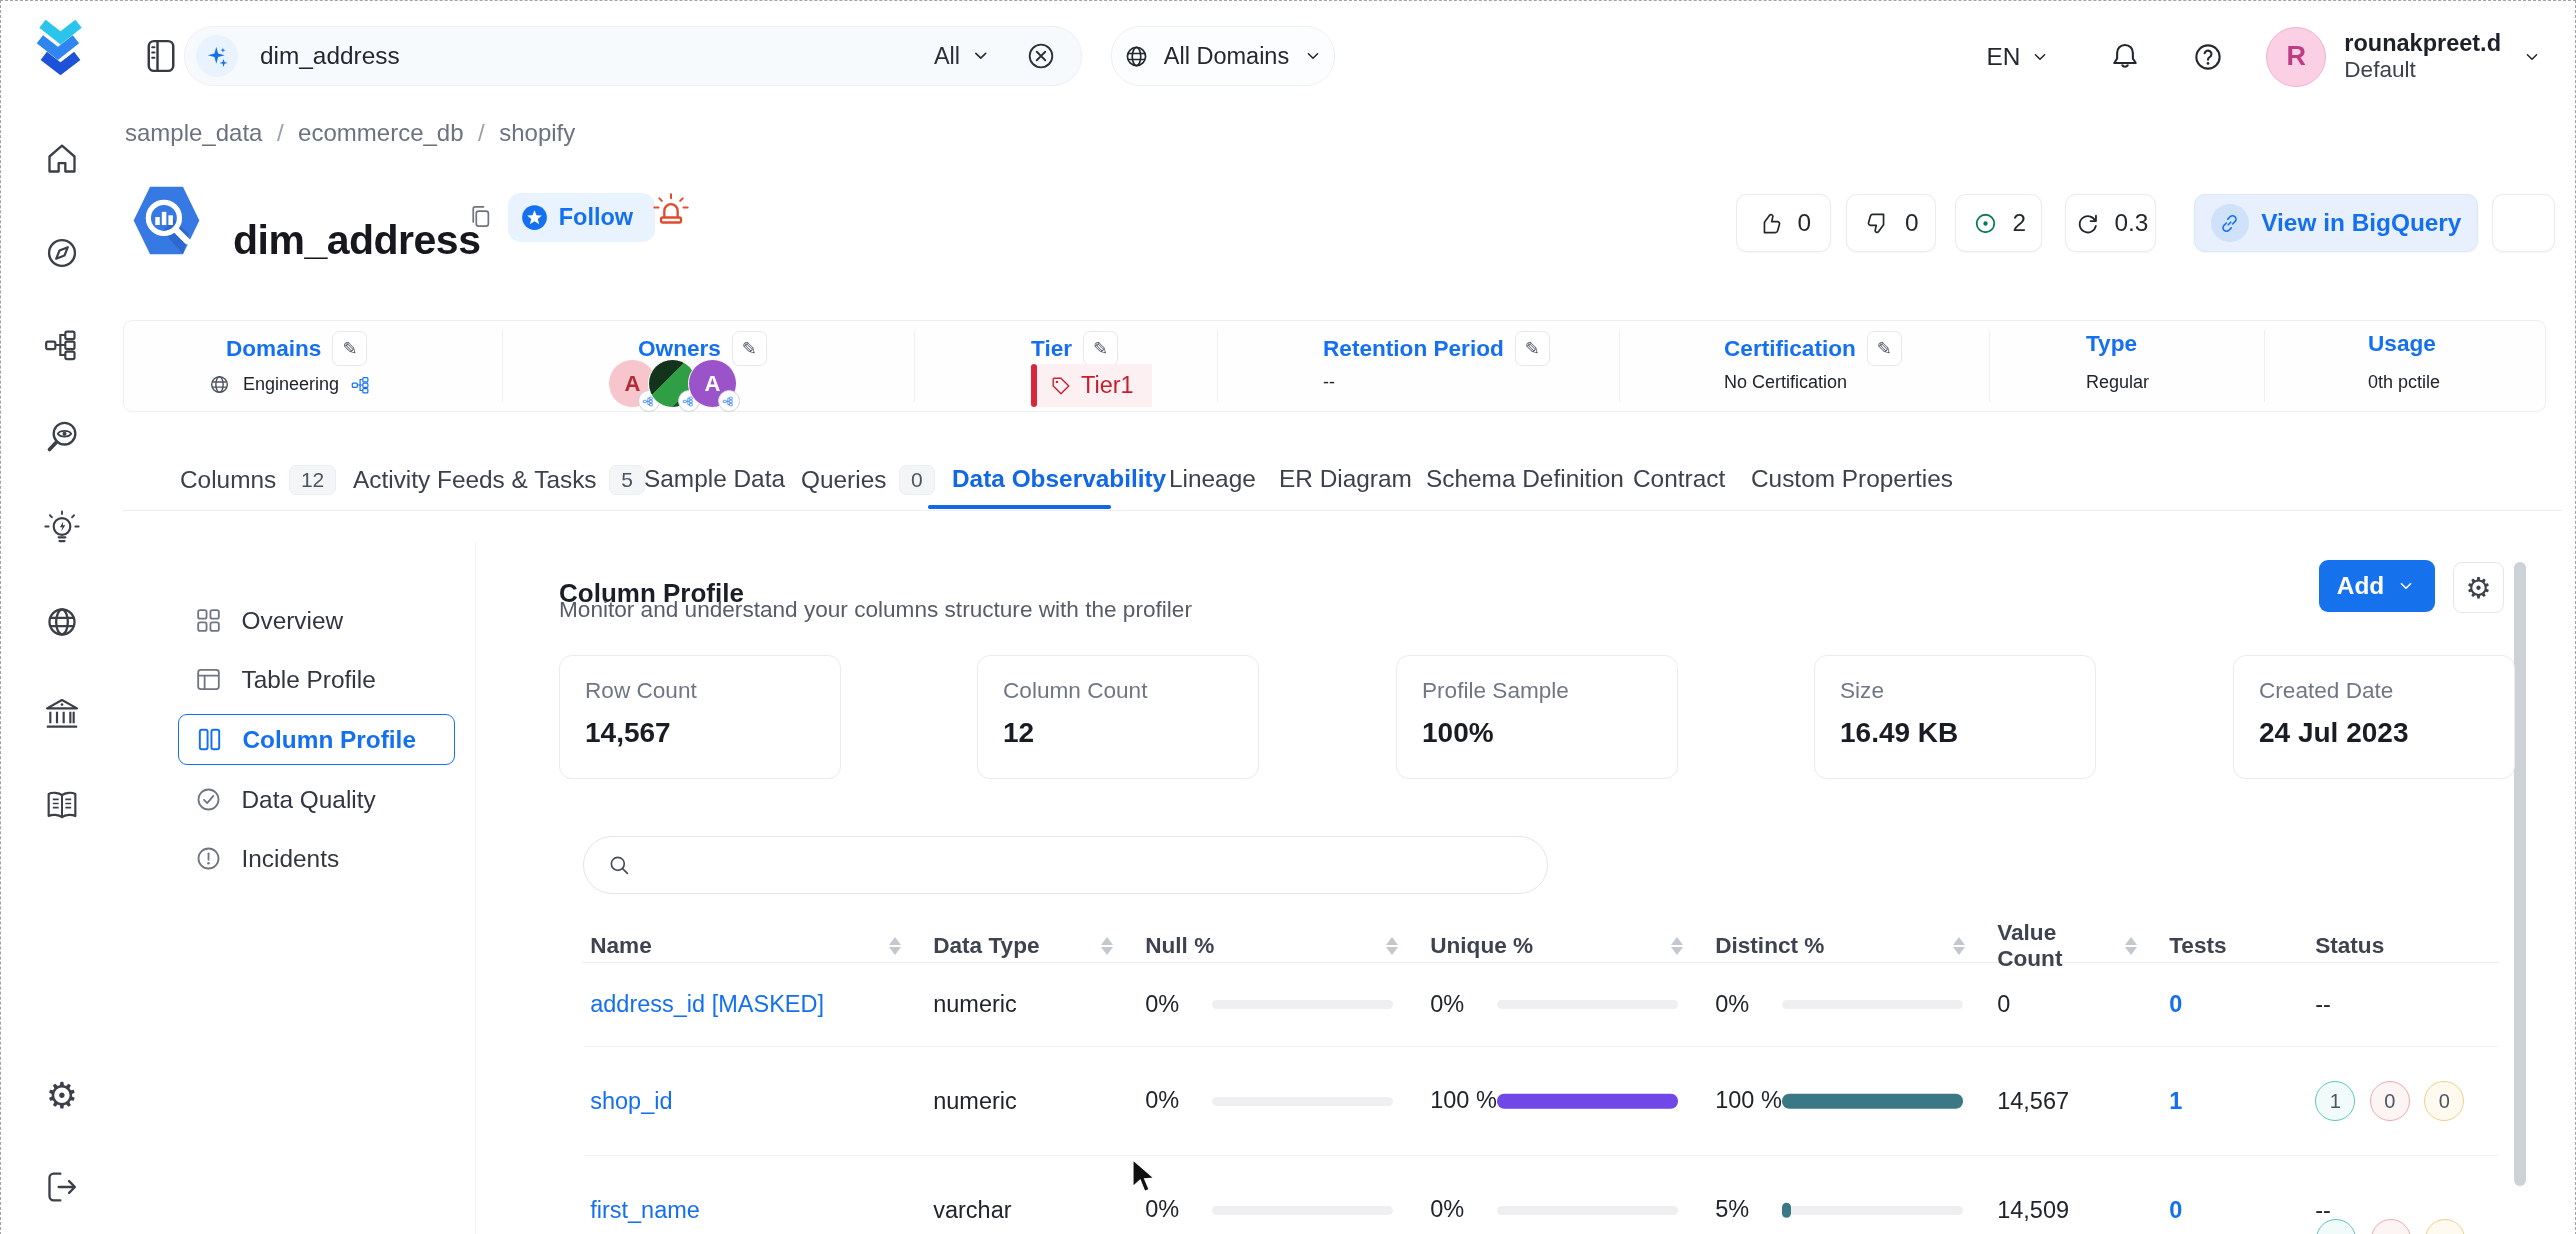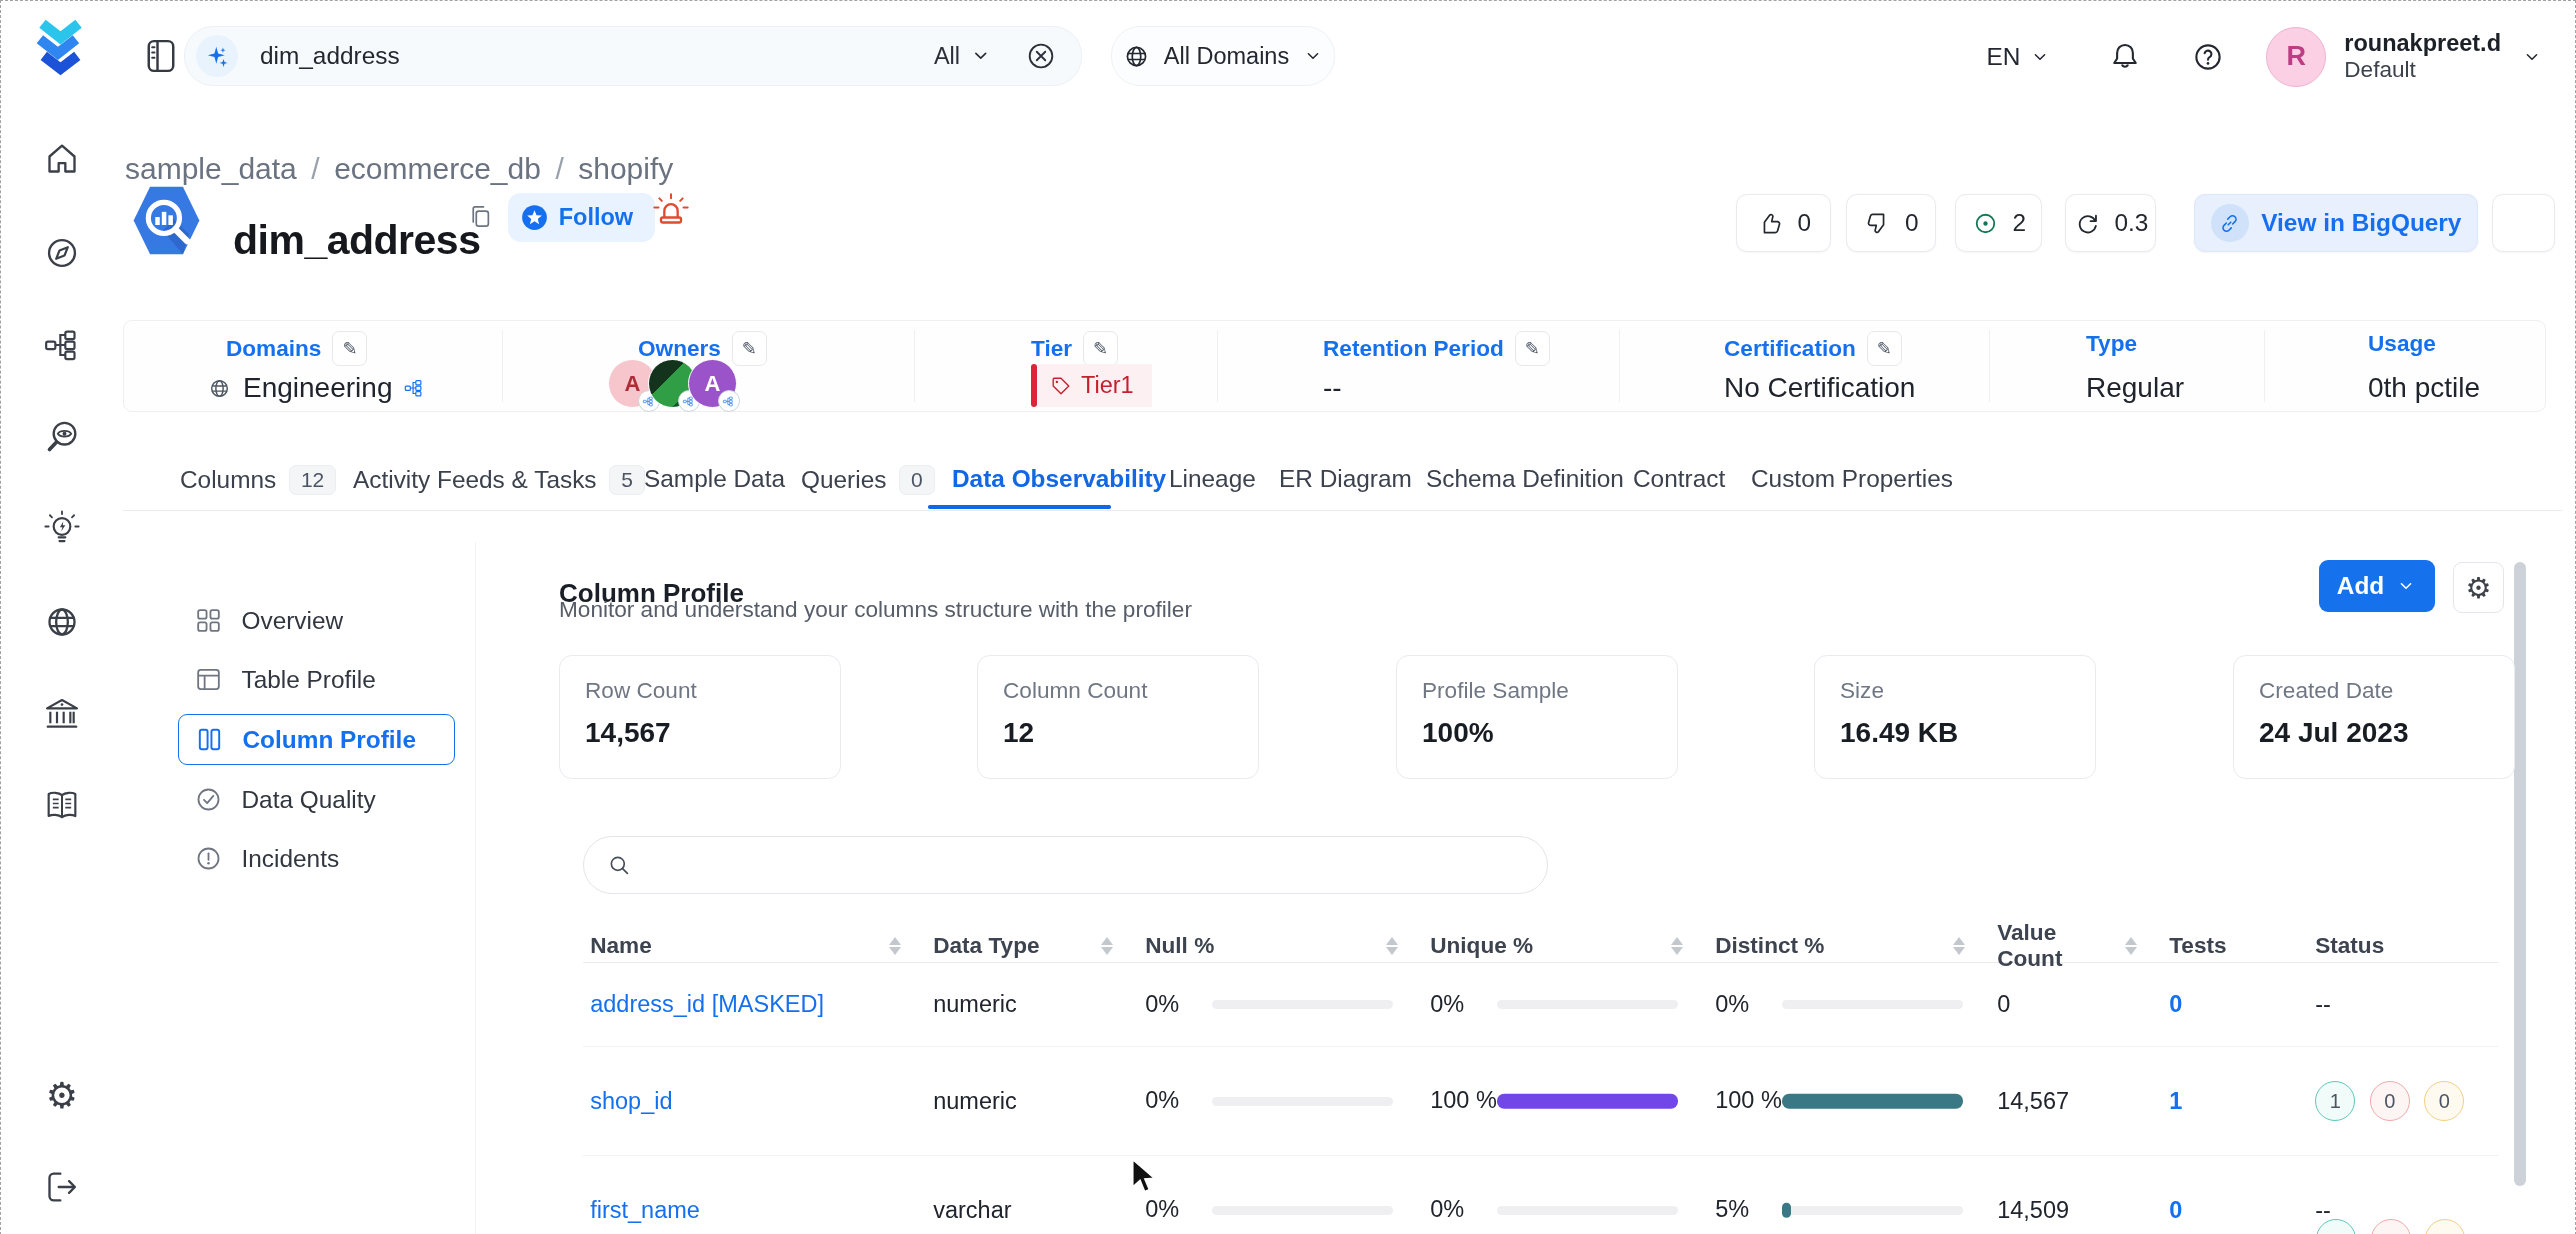--- a/index.html
+++ b/index.html
@@ -26,40 +26,40 @@
   .domains-pill{position:absolute;left:989px;top:26px;width:222px;height:58px;border:0.9px solid #eef1f5;background:#fcfdfe;border-radius:29px;display:flex;align-items:center;justify-content:center;gap:12.7px;font-size:23.5px;color:#23272f;}
   .top-right{position:absolute;right:33px;top:22px;height:69px;display:flex;align-items:center;}
   .lang{display:flex;align-items:center;gap:9px;font-size:24.4px;color:#23272f;}
   .icon-btn{color:#23272f;display:flex;align-items:center;justify-content:center;}
   .avatar{width:58px;height:58px;border-radius:50%;background:#fbd0e4;border:1.8px solid #eeb2cf;color:#bd3d85;font-size:27px;font-weight:bold;display:flex;align-items:center;justify-content:center;}
   .user-block{line-height:1.15;margin-left:18px;}
   .user-name{font-size:23.5px;font-weight:bold;color:#1c2027;}
   .user-role{font-size:22.6px;color:#3c424c;}
 
   
-  .breadcrumb{position:absolute;left:125px;top:119px;font-size:30px;color:#6b7280;display:flex;gap:14.5px;margin-top:33px;}
+  .breadcrumb{position:absolute;left:125px;top:119px;font-size:24px;color:#6b7280;display:flex;gap:14.5px;}
   .crumb{color:#6b7280;}
   .crumb-sep{color:#9aa1ab;}
   .bq-hex{position:absolute;left:125px;top:179px;}
   .page-title{position:absolute;left:233px;top:190px;font-size:41px;font-weight:bold;color:#16181d;letter-spacing:-0.5px;}
   .copy-ic{position:absolute;left:466px;top:202px;color:#6d7480;}
   .follow-chip{position:absolute;left:508px;top:193px;height:49px;padding:0 22px 0 12.7px;background:#e9f3ff;border-radius:12.7px;display:flex;align-items:center;gap:11px;font-size:23.5px;font-weight:bold;color:#1570ef;}
   .siren{position:absolute;left:651px;top:190px;color:#e24a2e;}
 
   .title-actions{position:absolute;top:194px;height:56px;display:flex;align-items:center;justify-content:center;gap:12.7px;background:#fff;border:0.9px solid #e9ebef;border-radius:11px;box-shadow:0 0.9px 1.8px rgba(16,24,40,.04);font-size:24.4px;color:#23272e;}
   .act-bq{background:#e7f0fc;border-color:#dbe8f9;color:#1570ef;font-weight:bold;}
   .bq-link-circle{width:38px;height:38px;border-radius:50%;background:#cfe2fa;display:flex;align-items:center;justify-content:center;color:#1570ef;}
   .kebab-dot{width:6.3px;height:6.3px;border-radius:50%;background:#23272e;margin:3.2px auto;}
 
   
   .meta-card{position:absolute;left:123px;top:320px;width:2421px;height:90px;border:0.9px solid #edeff3;border-radius:9px;background:#fefefe;}
   .meta-div{position:absolute;top:9px;bottom:9px;width:0.9px;background:#eef0f4;}
   .meta-label{position:absolute;top:10px;font-size:22.6px;font-weight:bold;color:#1570ef;display:flex;align-items:center;gap:11px;}
   .edit-btn{width:33px;height:33px;border:0.9px solid #e6e8ec;border-radius:7.2px;background:#fff;color:#4b5563;font-size:18px;display:flex;align-items:center;justify-content:center;}
-  .meta-value{position:absolute;top:51px;font-size:28px;color:#20242c;display:flex;align-items:center;gap:11px;}
+  .meta-value{position:absolute;top:51px;font-size:18px;color:#20242c;display:flex;align-items:center;gap:11px;}
   .owner-avatars{position:absolute;top:38px;display:flex;}
   .o-av{width:47px;height:47px;border-radius:50%;display:flex;align-items:center;justify-content:center;font-size:22px;font-weight:bold;position:relative;margin-right:-9px;border:1.8px solid #fff;}
   .o-badge{position:absolute;right:-3.6px;bottom:-5.4px;width:20px;height:20px;border-radius:50%;background:#fff;border:0.9px solid #cdd5dd;display:flex;align-items:center;justify-content:center;color:#1570ef;}
   .tier-chip{position:absolute;top:43px;height:43px;display:flex;align-items:center;}
   .tier-bar{width:6.3px;height:43px;background:#d92638;border-radius:3.6px;}
   .tier-body{height:43px;background:#fdf0f2;display:flex;align-items:center;gap:9px;padding:0 18px 0 12.7px;color:#c5202e;font-size:23.5px;}
 
   
   .tabs{position:absolute;left:123px;top:460px;right:13.6px;height:50px;border-bottom:0.9px solid #eaecf0;}
   .tab{position:absolute;top:5.4px;display:flex;align-items:center;gap:12.7px;font-size:24.4px;color:#3b414d;margin-left:24px;}

